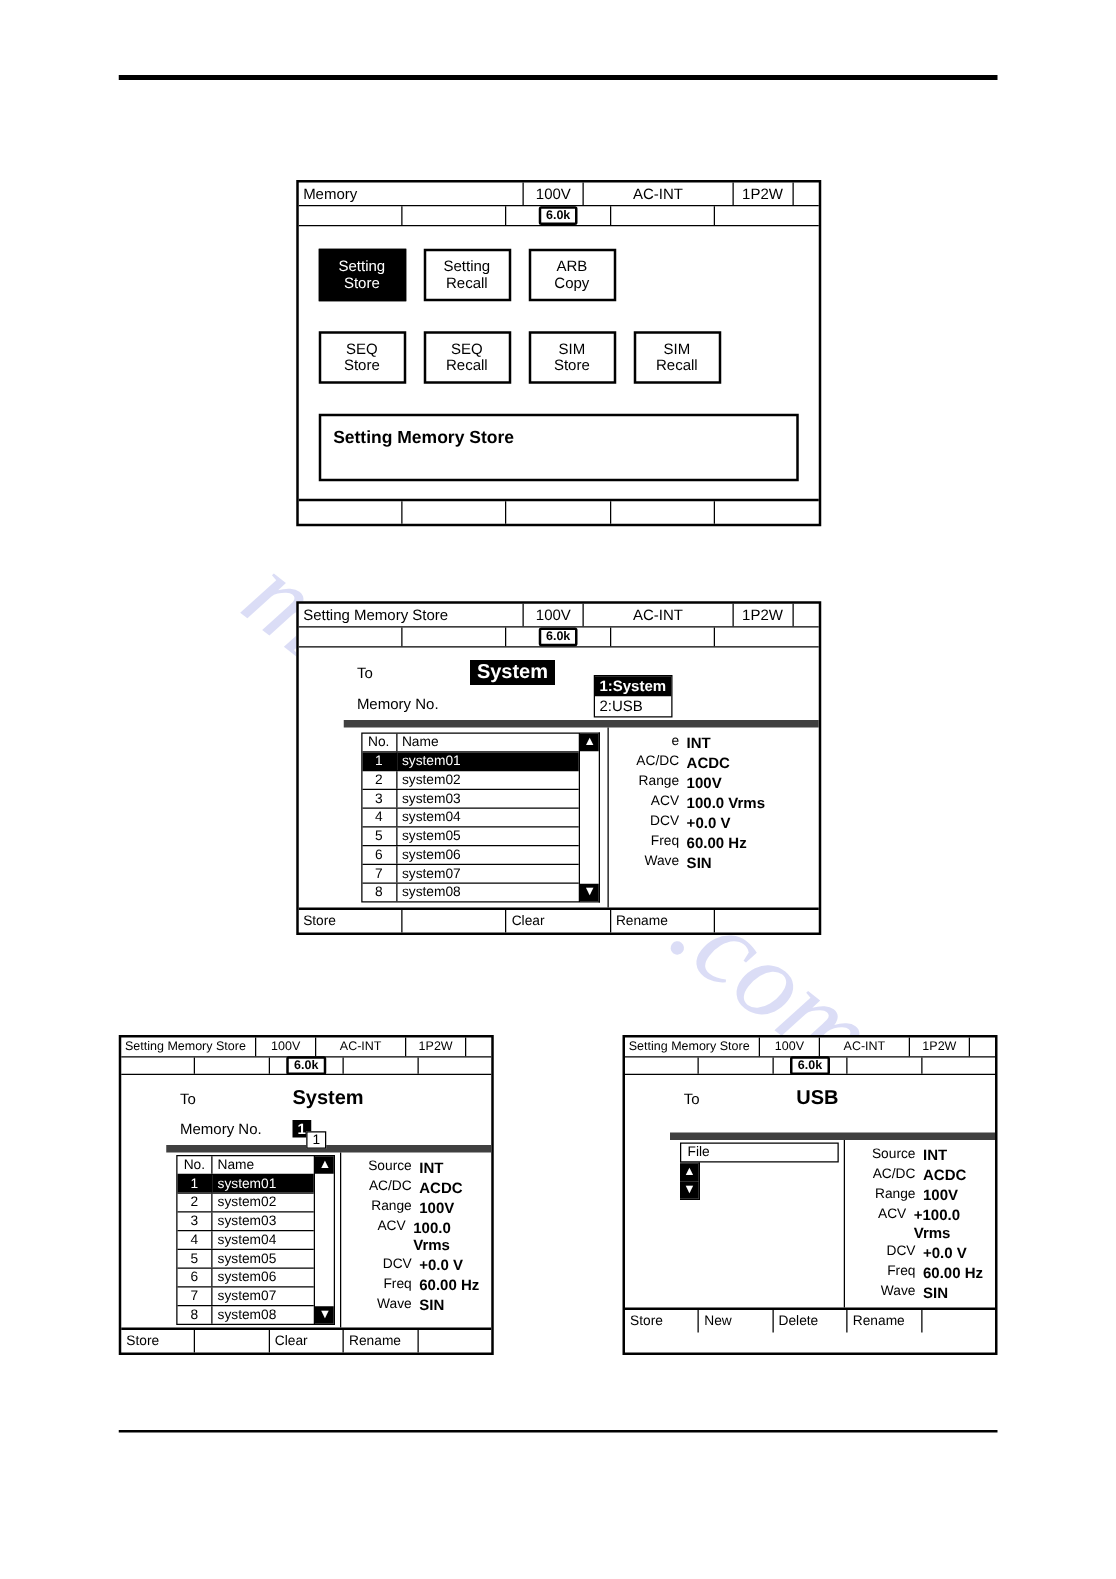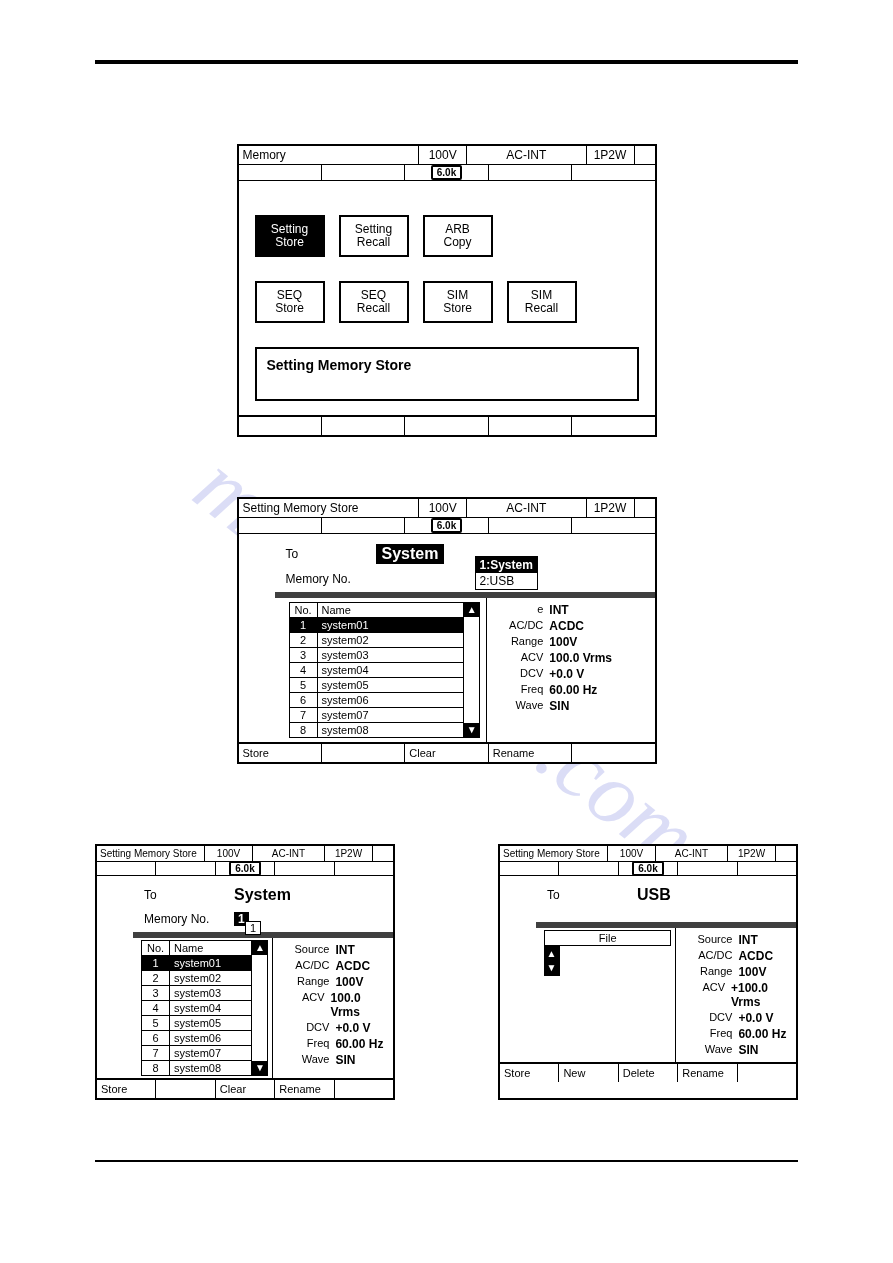--- a/index.html
+++ b/index.html
@@ -67,21 +67,21 @@
   .badge-6k {
     border: 2px solid #000;
     border-radius: 2px;
     font-weight: bold;
     font-size: 10px;
     padding: 0 4px;
     line-height: 11px;
   }
 
   .body-area { padding: 18px 16px 14px 16px; }
-  .btn-row { display: flex; gap: 14px; margin-bottom: 24px; margin-top: 16px; }
+  .btn-row { display: flex; gap: 14px; margin-bottom: 24px; }
   .big-btn {
     width: 70px; height: 42px;
     border: 2px solid #000;
     display: flex; flex-direction: column;
     align-items: center; justify-content: center;
     line-height: 1.1;
     font-size: 12px;
     cursor: pointer;
   }
   .big-btn.selected { background: #000; color: #fff; }
@@ -164,21 +164,21 @@
   }
   .scroll-btn { width: 100%; height: 14px; background: #000; color: #fff; font-size: 10px; text-align: center; line-height: 14px; cursor: pointer; }
 
   .prop-row { display: flex; padding: 1px 0; }
   .prop-k { width: 48px; text-align: right; font-size: 11px; margin-right: 6px; }
   .prop-v { font-weight: bold; font-size: 12px; }
 
   
   .panel-row { display: flex; justify-content: space-between; gap: 20px; margin-top: 80px; }
 
-  .file-head { border: 1px solid #000; padding: 1px 5px; font-size: 11px; text-align: center; }
+  .file-head { border: 1px solid #000; padding: 1px 5px; font-size: 11px; }
   .file-table { border: 1px solid #000; font-size: 10.5px; }
   .file-row { border-bottom: 1px solid #000; padding: 1px 5px; font-weight: bold; }
   .file-row:last-child { border-bottom: 0; }
   .file-row.sel { background: #000; color: #fff; }
   .file-row.empty { height: 14px; }
 
   
   .watermark {
     position: absolute;
     left: 50%; top: 55%;

